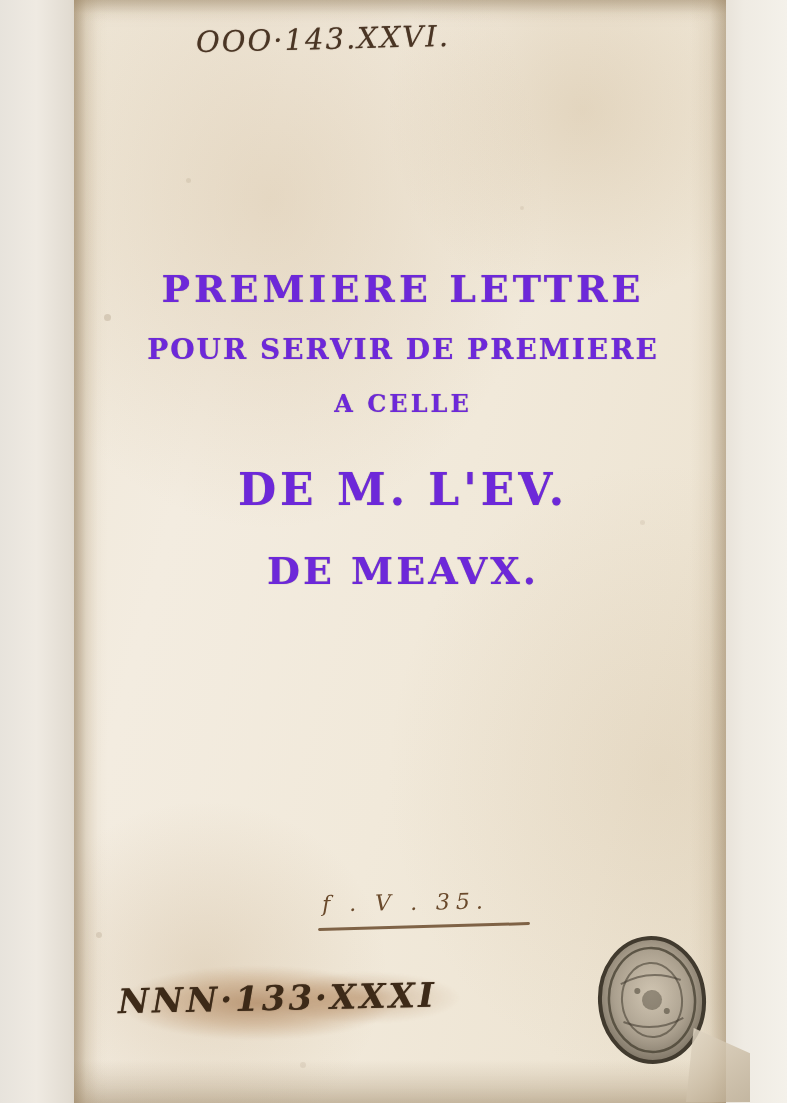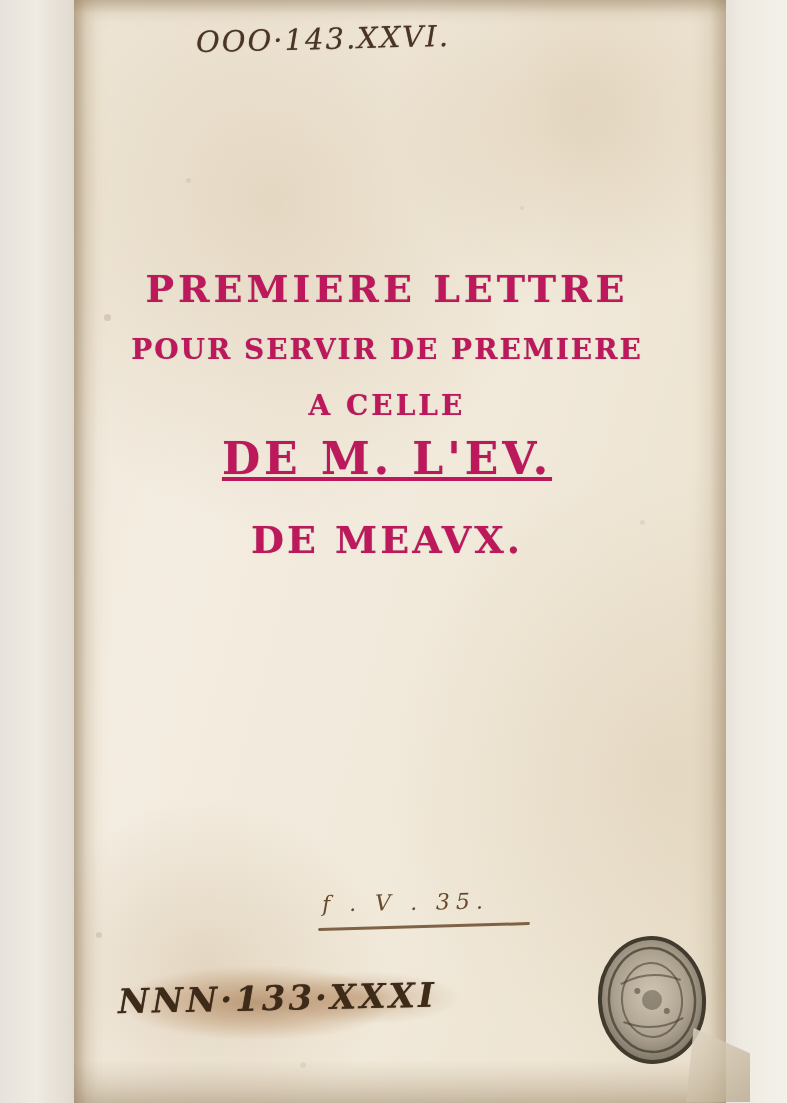--- a/index.html
+++ b/index.html
@@ -86,39 +86,39 @@
     letter-spacing: 2px;
     color: #4a3524;
     transform: rotate(-1.4deg);
     white-space: nowrap;
     text-shadow: 0 0 1px rgba(74,53,36,0.55);
   }
 
   
   .title-block {
     position: absolute;
-    left: 92px;
+    left: 108px;
     top: 270px;
     width: 590px;
     text-align: center;
-    color: #be185d;
+    color: #6d28d9;
     font-family: "DejaVu Serif", serif;
     text-shadow: 0 0 1px rgba(36,26,18,0.40);
   }
   .tline {
     display: block;
     white-space: nowrap;
     font-weight: 700;
   }
   .l1 { font-size: 38px; letter-spacing: 4px; line-height: 1.0; margin-bottom: 28px; }
   .l2 { font-size: 46px; letter-spacing: 3px; line-height: 1.0; margin-bottom: 30px; }
   .l3 { font-size: 33px; letter-spacing: 3px; line-height: 1.0; margin-bottom: 26px; }
   .l4 { font-size: 28px; letter-spacing: 2px; line-height: 1.0; margin-bottom: 28px; }
-  .l5 { font-size: 28px; letter-spacing: 3px; line-height: 1.0; margin-bottom: 17px; }
-  .l6 { font-size: 44px; letter-spacing: 4px; line-height: 1.0; margin-bottom: 26px; text-decoration: underline; }
+  .l5 { font-size: 24px; letter-spacing: 3px; line-height: 1.0; margin-bottom: 52px; }
+  .l6 { font-size: 44px; letter-spacing: 4px; line-height: 1.0; margin-bottom: 26px; }
   .l7 { font-size: 38px; letter-spacing: 3px; line-height: 1.0; margin-top: 40px; }
 
   
   .hand-mid {
     position: absolute;
     left: 322px;
     top: 890px;
     font-family: "DejaVu Serif", serif;
     font-style: italic;
     font-size: 22px;

